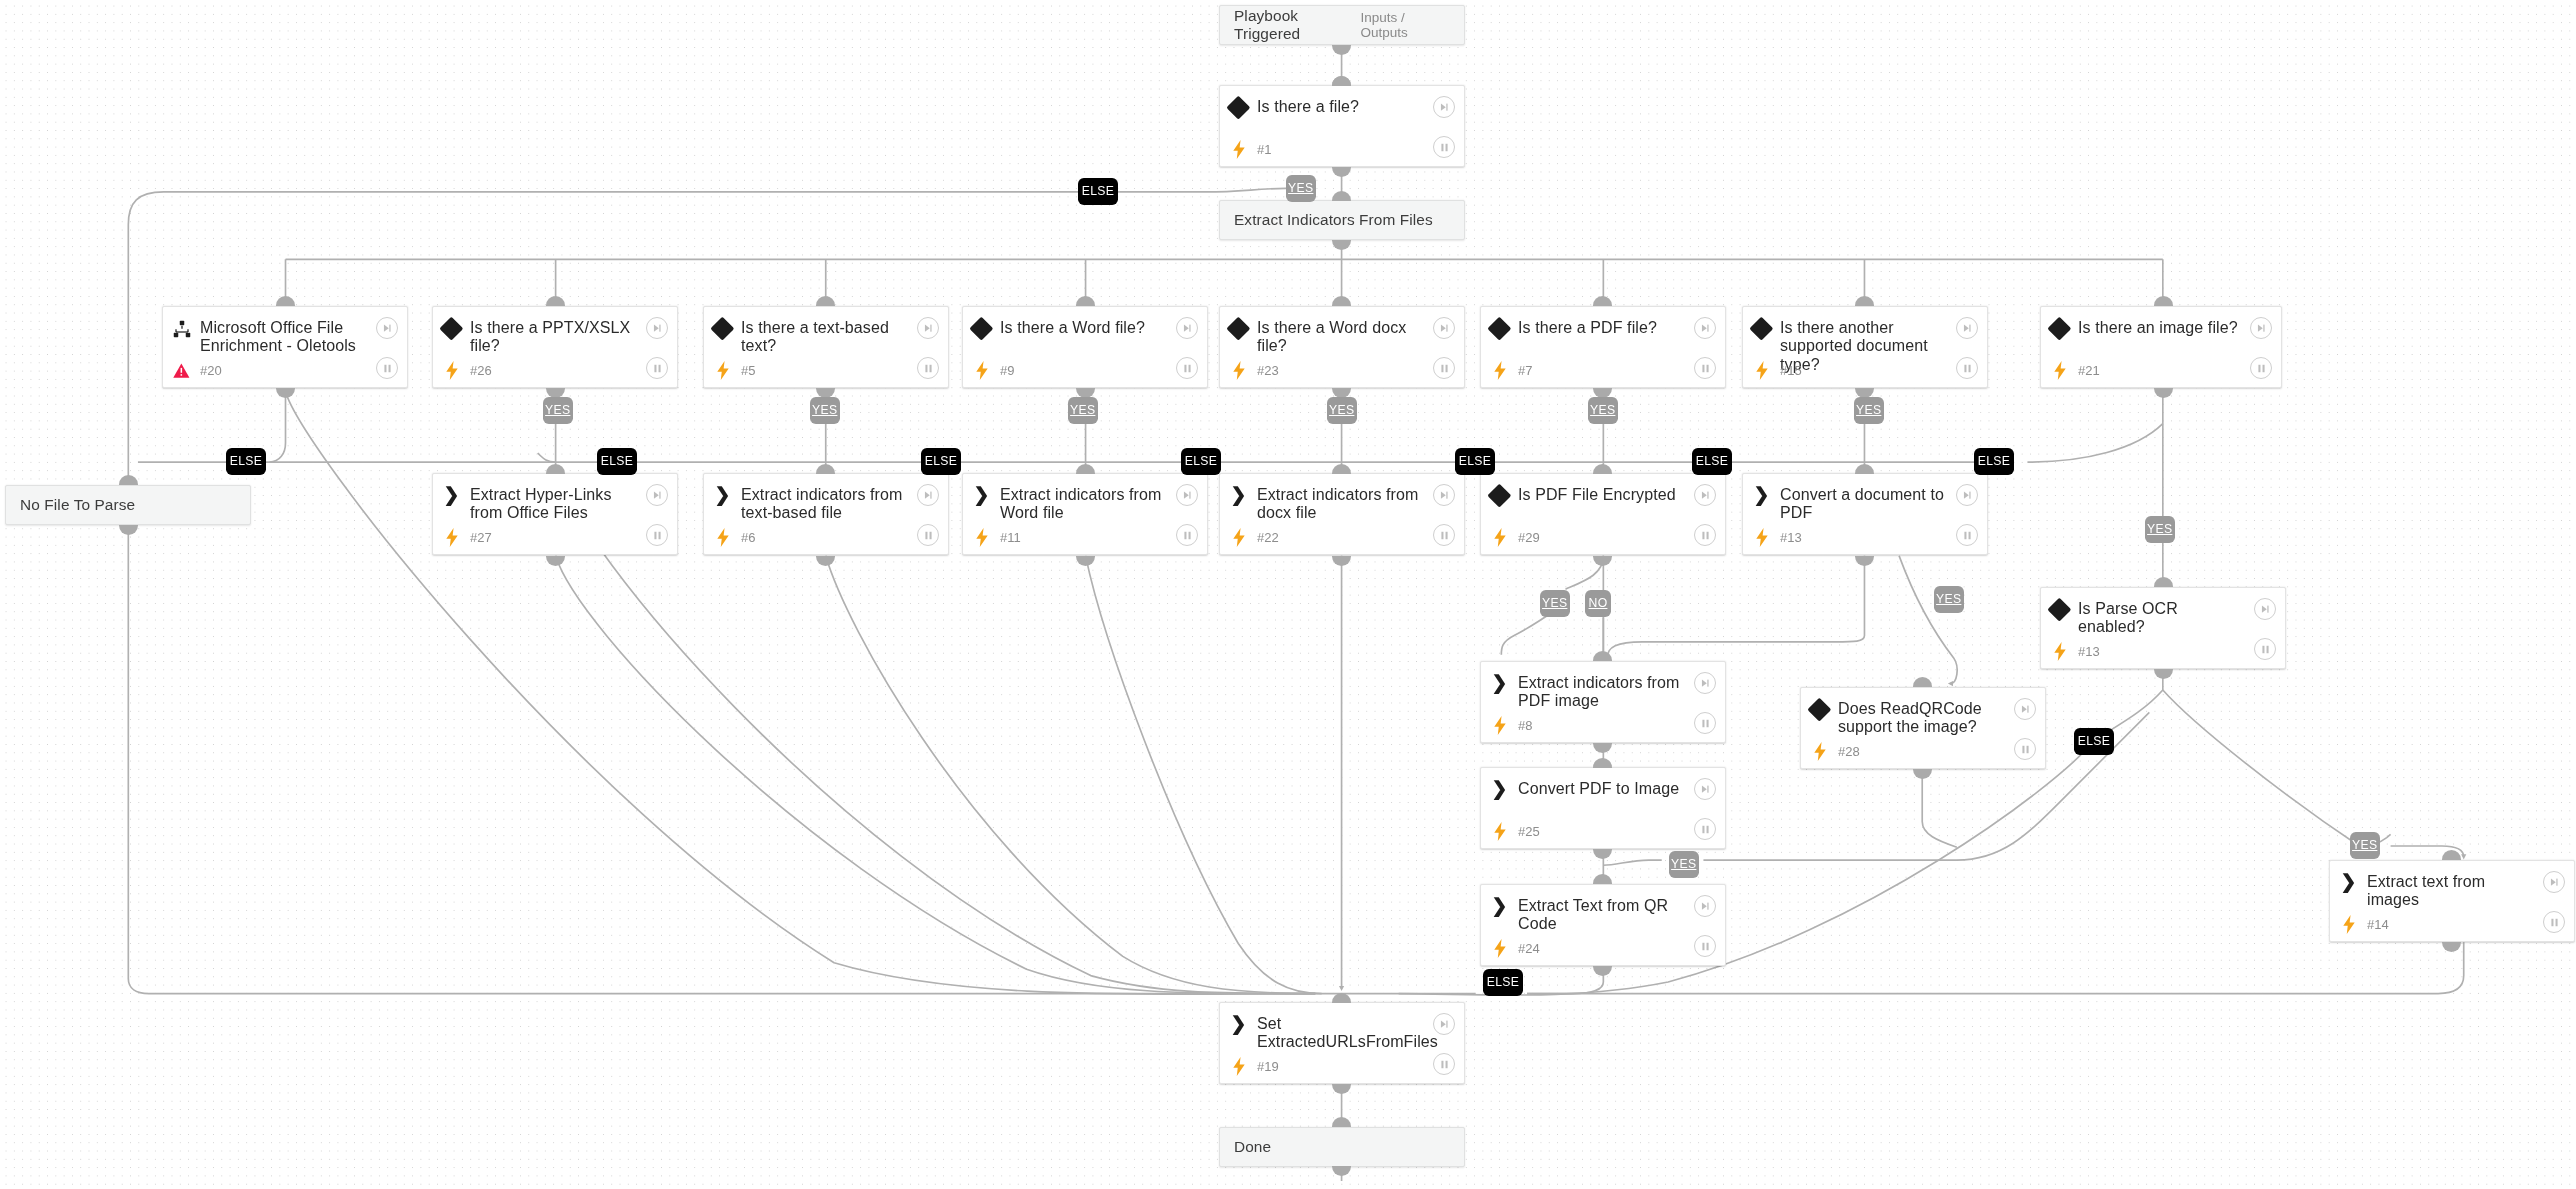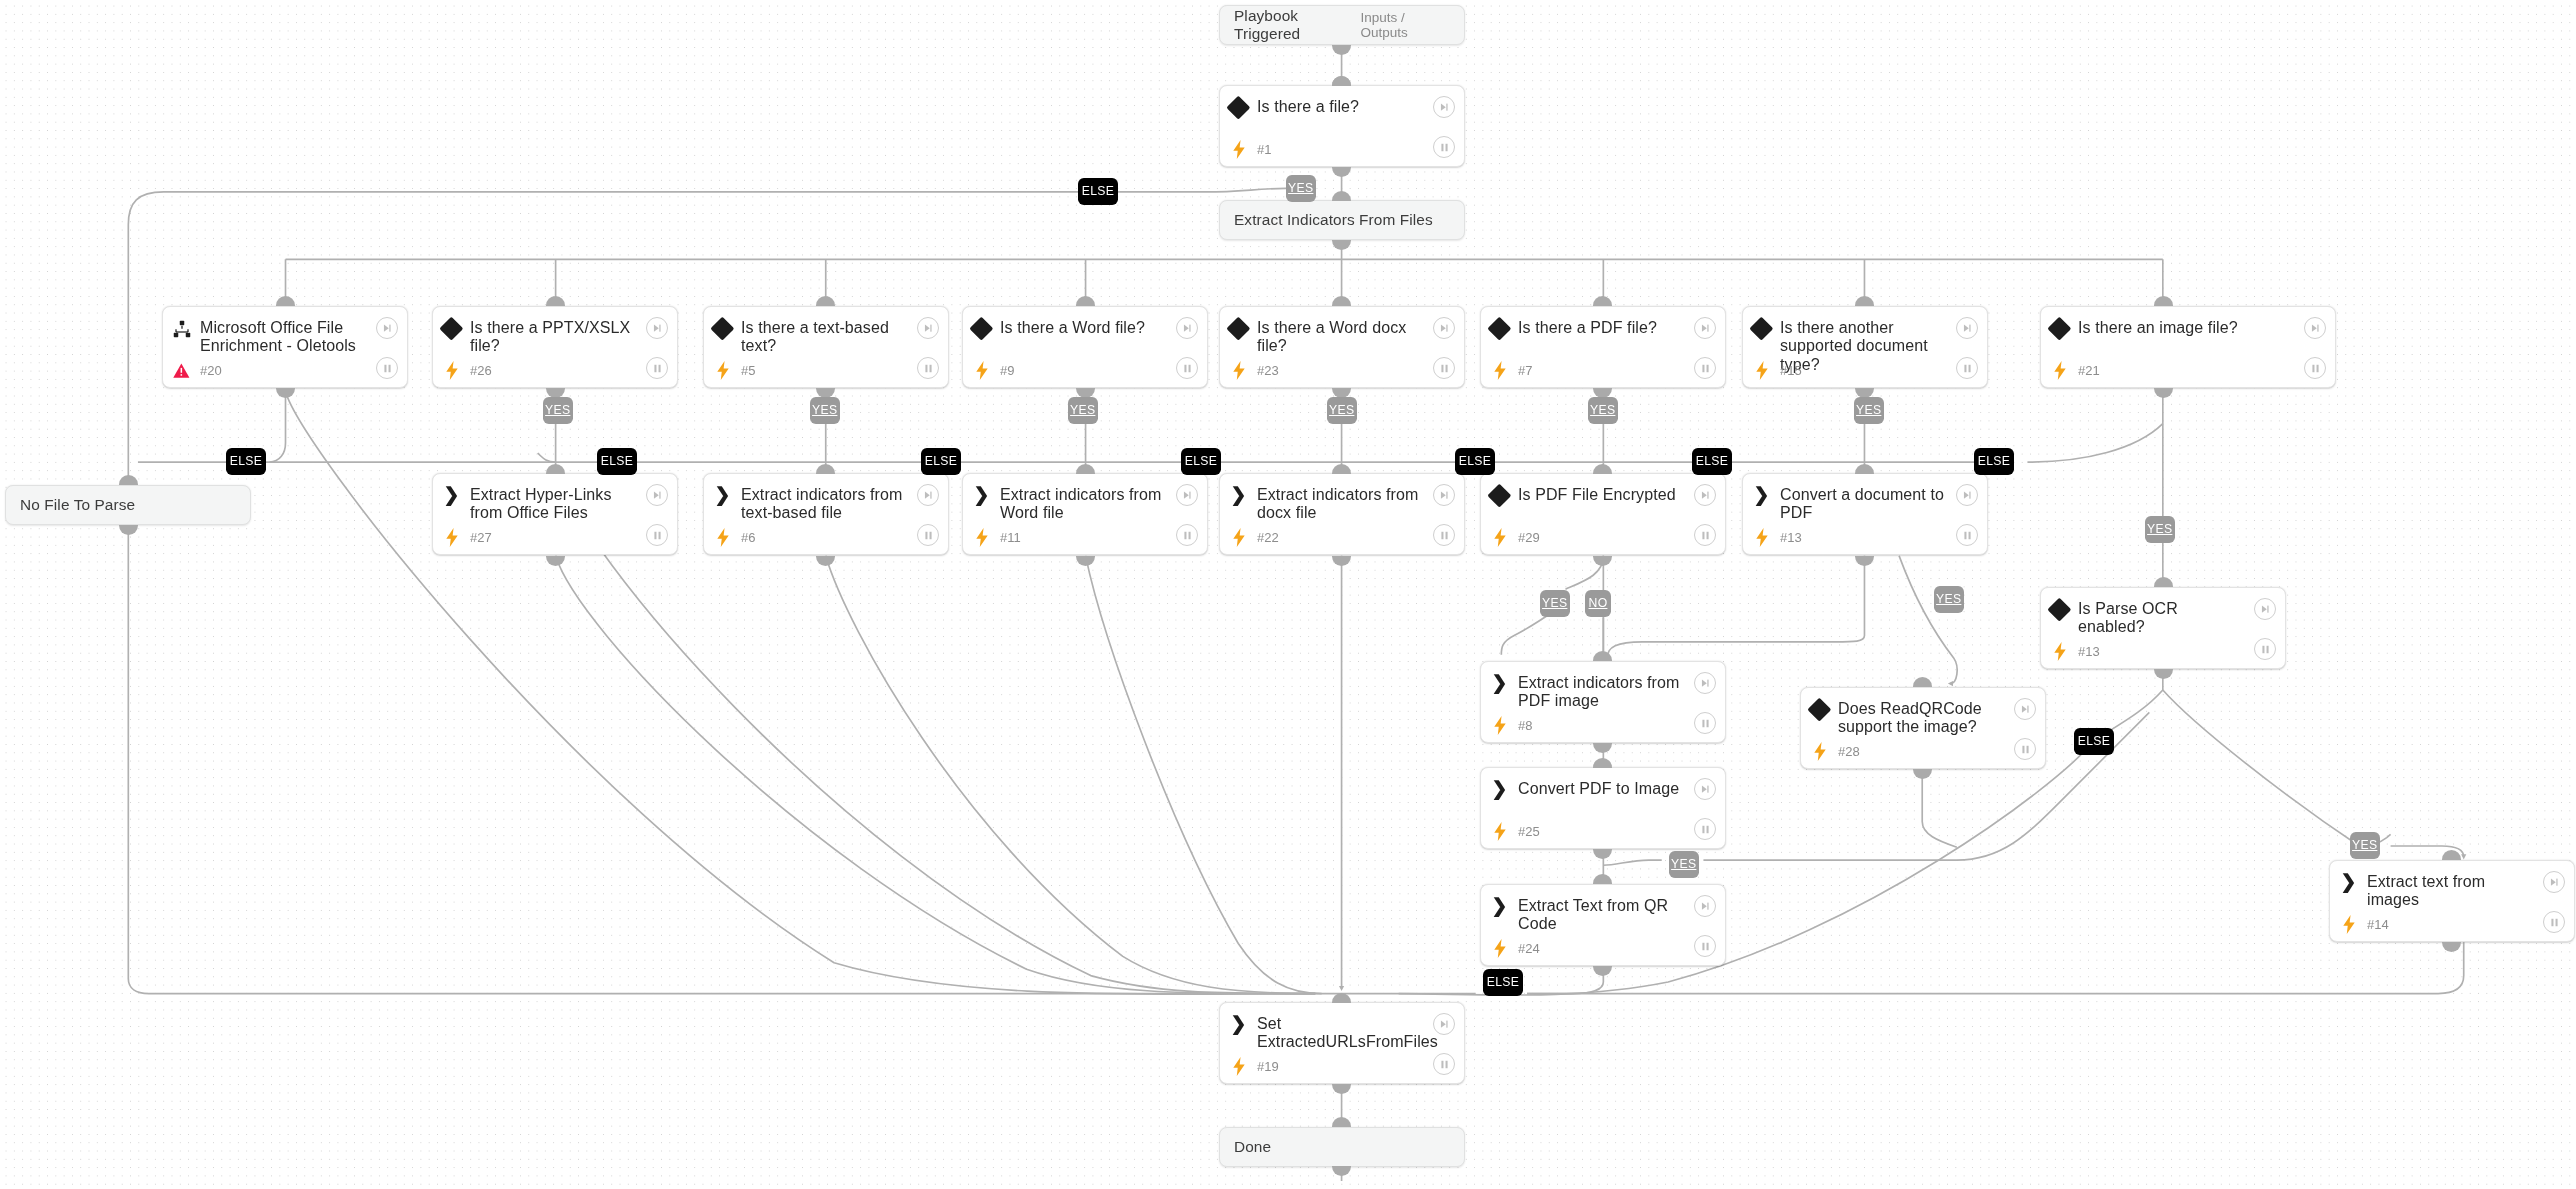--- a/index.html
+++ b/index.html
@@ -15,21 +15,21 @@
     background-position:1.9px 1.9px;
   }
   #edges{position:absolute;left:0;top:0;width:2576px;height:1190px;pointer-events:none;}
 
   
   .node{
     position:absolute;
     box-sizing:border-box;
     background:#ffffff;
     border:0.6px solid #e3e3e3;
-    border-radius:8px;
+    border-radius:2px;
     box-shadow:0 0.6px 1.9px rgba(0,0,0,.14), 0 0.6px 0.6px rgba(0,0,0,.06);
     z-index:4;
   }
   
   .node.plain{
     background:#f4f5f5;
     border:0.6px solid #e0e1e1;
     display:flex;align-items:center;
     padding:0 14px;
     box-shadow:0 0.6px 1.9px rgba(0,0,0,.10);
@@ -468,21 +468,21 @@
         </span>
         <span class="ctl pause">
           <svg width="9" height="9" viewBox="0 0 14 14" fill="#bdbdbd">
             <rect x="2.2" y="1.2" width="3.2" height="11.6"></rect>
             <rect x="8.6" y="1.2" width="3.2" height="11.6"></rect>
           </svg>
         </span>
       </div>
       <div class="dome top" style="left: 1855px; top: 296px;"></div>
       <div class="dome bot" style="left: 1855px; top: 388px;"></div>
-      <div class="node card" style="left: 2040px; top: 306px; width: 296px; height: 82px;">
+      <div class="node card" style="left: 2040px; top: 306px; width: 242px; height: 82px;">
         <div class="row-top">
           <span class="glyph">
             <span class="diamond"></span>
           </span>
           <span class="title">Is there an image file?</span>
         </div>
         <div class="row-bot">
           <span class="bolt">
             <svg class="bolt-ico" viewBox="0 0 22 30" fill="#f5a318">
               <path d="M13.5 0 2 17h7l-1.5 13L20 12h-8z"></path>

